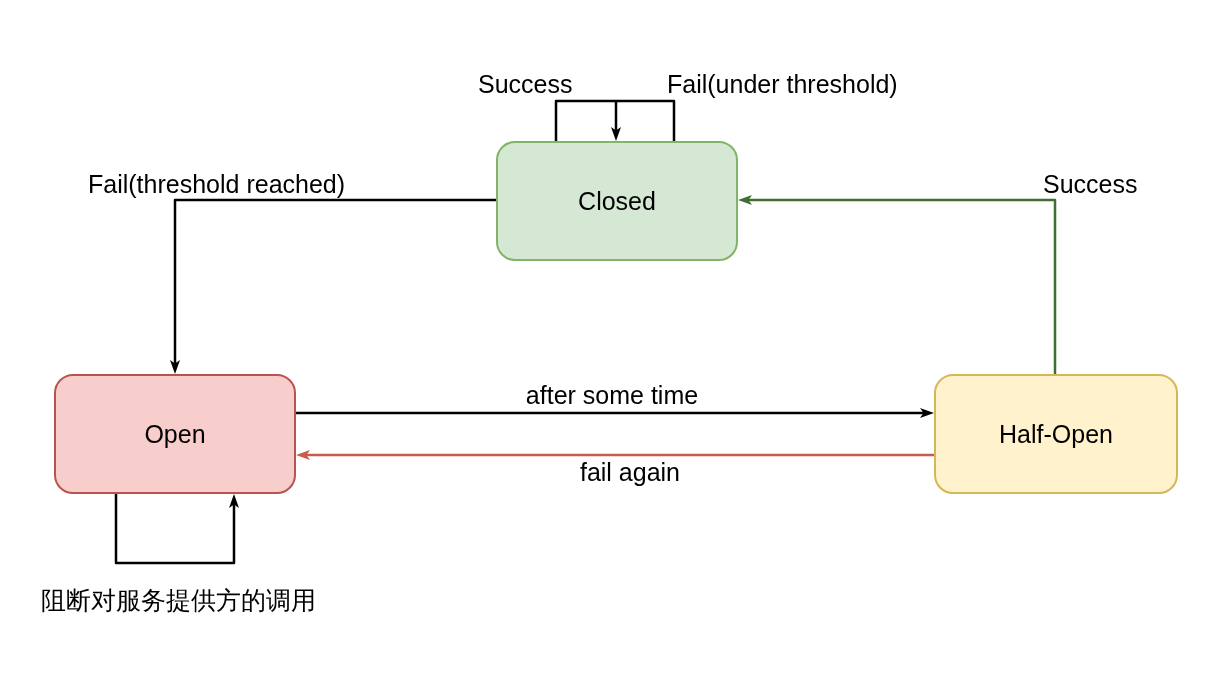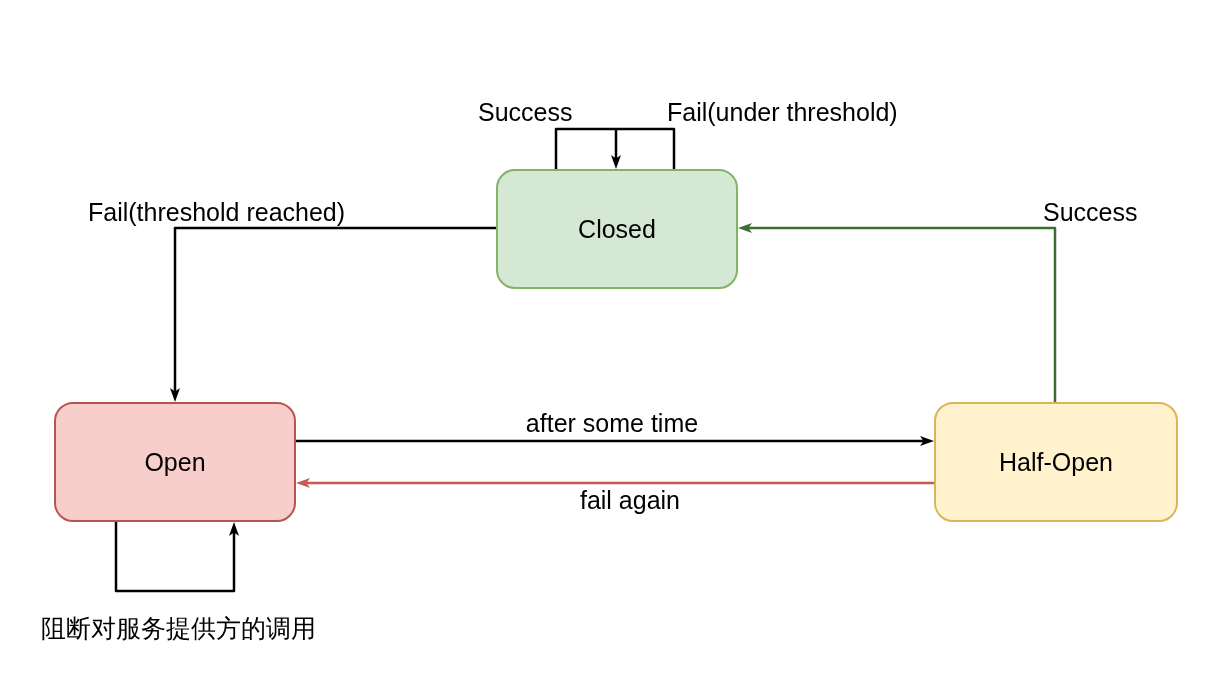--- a/index.html
+++ b/index.html
@@ -8,21 +8,20 @@
     background: #ffffff;
     width: 1226px;
     height: 674px;
     overflow: hidden;
   }
   .canvas {
     position: relative;
     width: 1226px;
     height: 584px;
     background: #ffffff;
-    margin-top: 28px;
   }
   svg text {
     font-family: "Liberation Sans", "DejaVu Sans", sans-serif;
     font-size: 25px;
     fill: #000000;
   }
   .node-rect {
     stroke-width: 2;
   }
   .edge {

